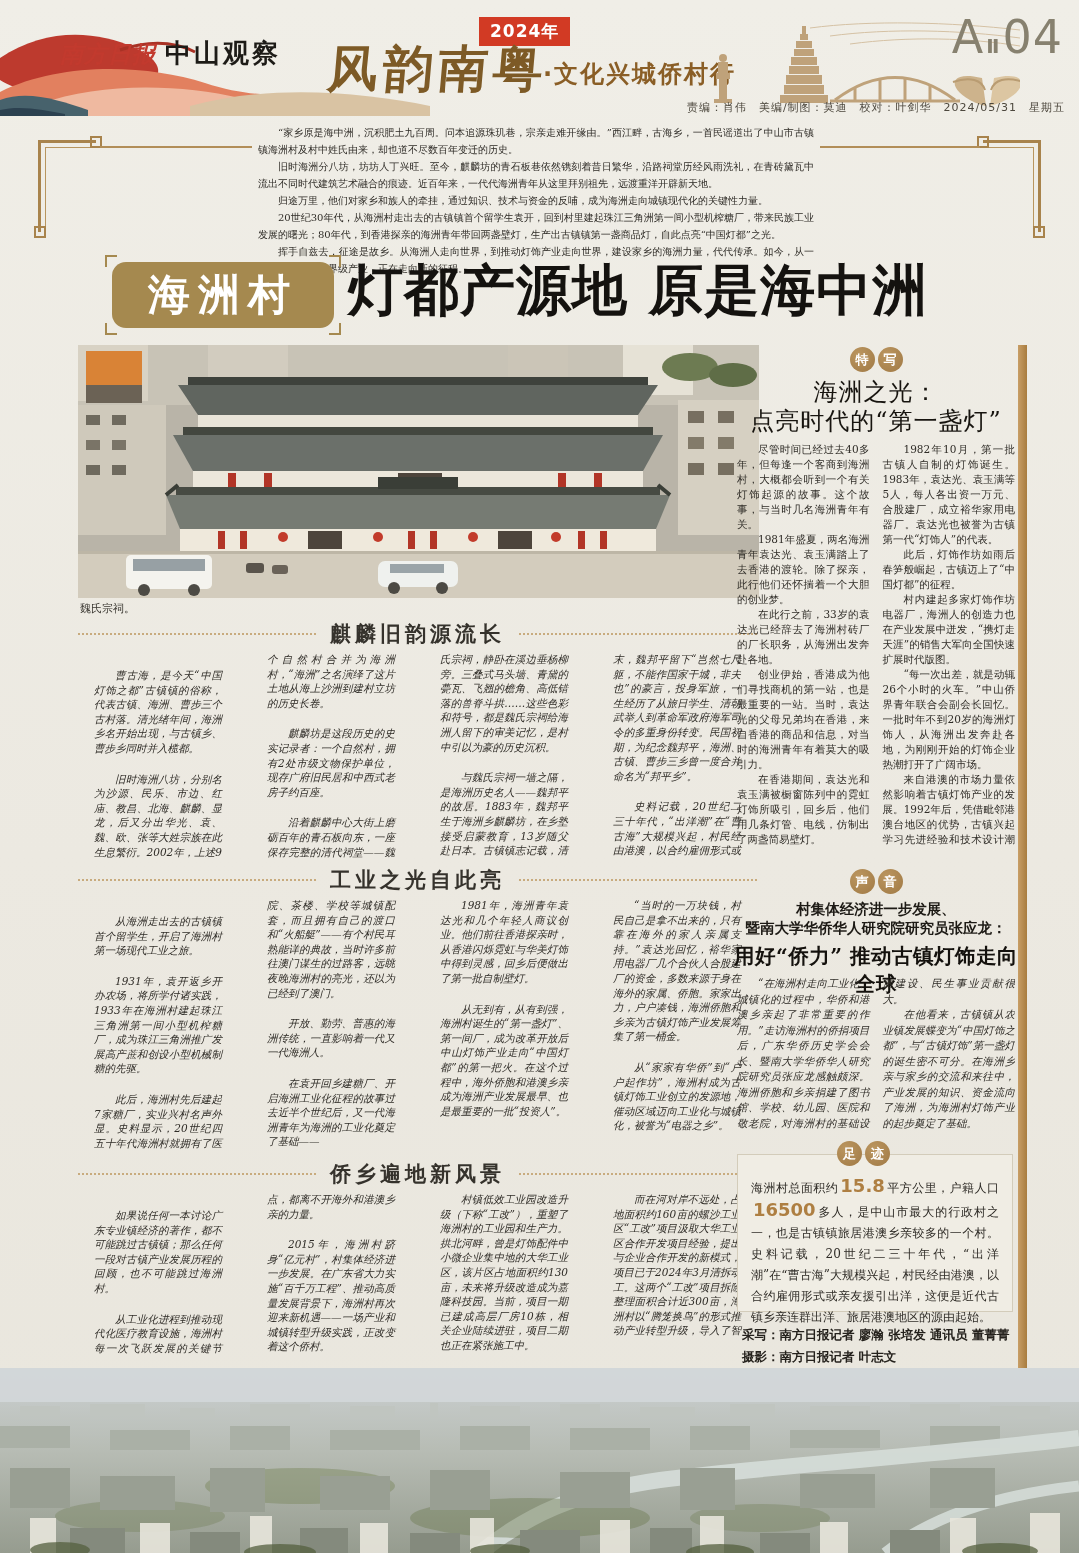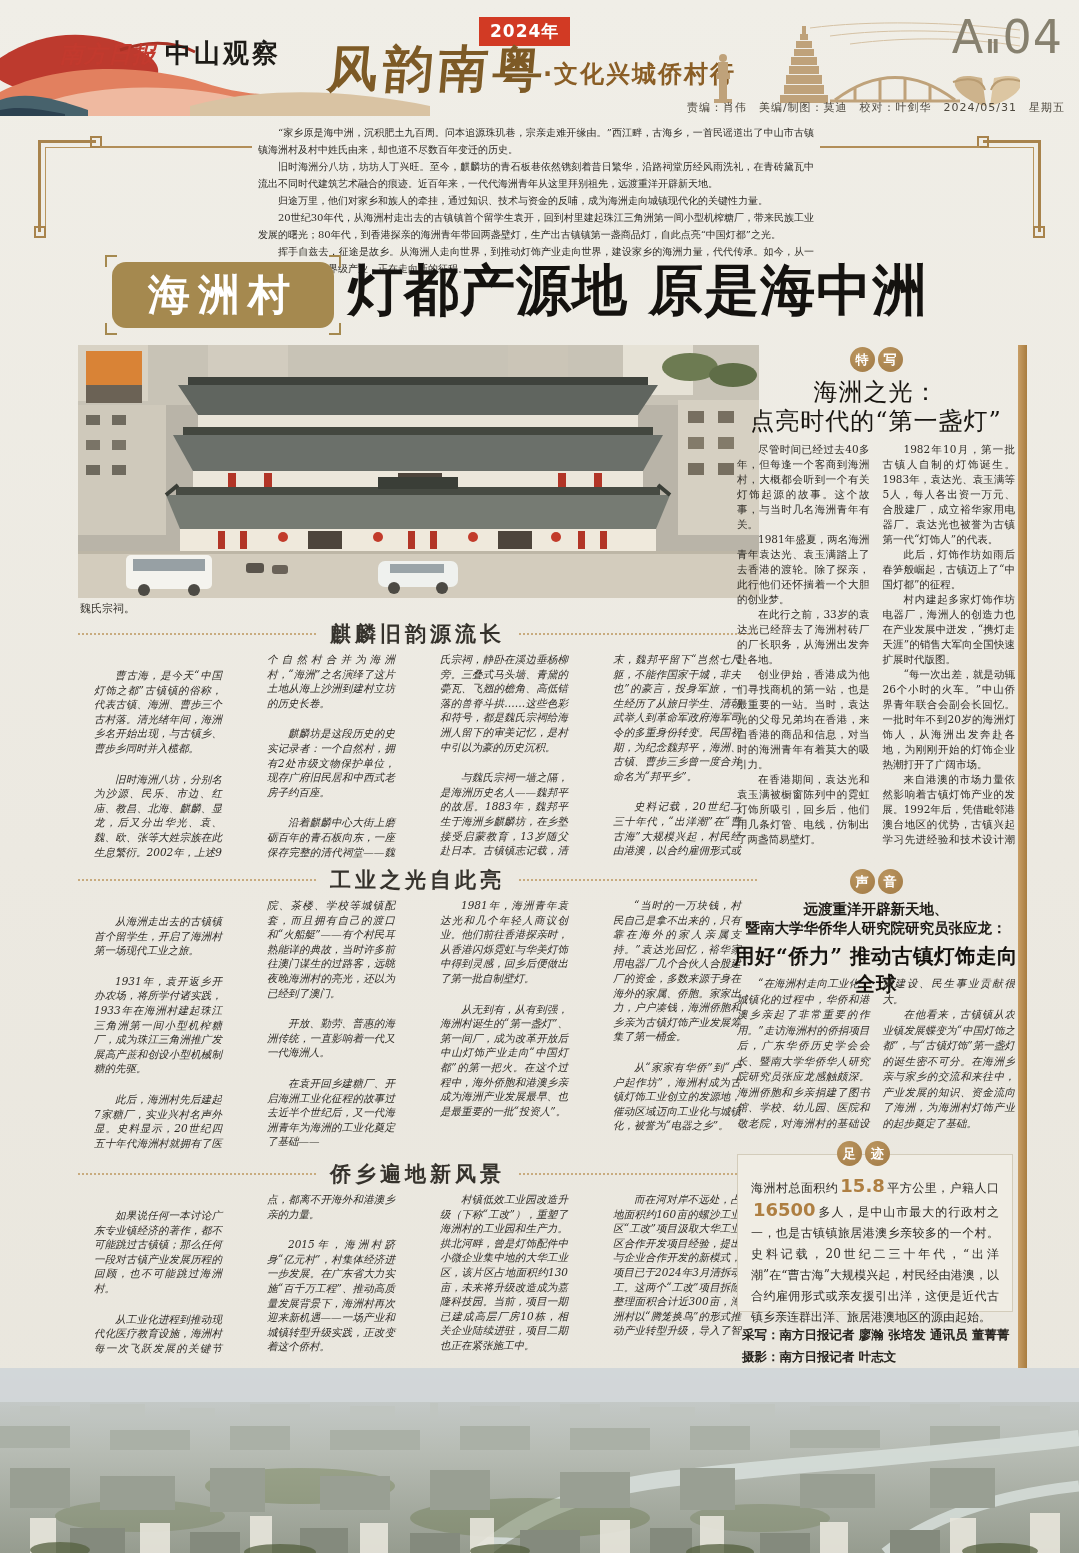--- a/index.html
+++ b/index.html
@@ -323,21 +323,21 @@
       <p>此后，灯饰作坊如雨后春笋般崛起，古镇迈上了“中国灯都”的征程。</p>
       <p>村内建起多家灯饰作坊电器厂，海洲人的创造力也在产业发展中迸发，“携灯走天涯”的销售大军向全国快速扩展时代版图。</p>
       <p>“每一次出差，就是动辄26个小时的火车。”中山侨界青年联合会副会长回忆。一批时年不到20岁的海洲灯饰人，从海洲出发奔赴各地，为刚刚开始的灯饰企业热潮打开了广阔市场。</p>
       <p>来自港澳的市场力量依然影响着古镇灯饰产业的发展。1992年后，凭借毗邻港澳台地区的优势，古镇兴起学习先进经验和技术设计潮流，灯饰产业驶上“快车道”。2002年古镇被评为“中国灯饰之都”后，又吸引大批外资进入古镇投资设厂。部分港澳台商把灯具生产厂和配套厂逐步移迁古镇，带动古镇灯饰业的快速发展。</p>
     </div>
 
   <div class="abs rail-badge" style="left:737px;top:869px;width:278px">
     <span class="badge-dot">声</span>
     <span class="badge-dot">音</span>
   </div>
-  <div class="abs voice-speaker" style="top:900px">远渡重洋开辟新天地、</div>
+  <div class="abs voice-speaker" style="top:900px">村集体经济进一步发展、</div>
   <div class="abs voice-speaker" style="top:919px">暨南大学华侨华人研究院研究员张应龙：</div>
   <div class="abs voice-title" style="top:942px">用好“侨力” 推动古镇灯饰走向全球</div>
   <div class="abs rail-body voice-body" style="top:976px;height:164px">
       <p>“在海洲村走向工业化、城镇化的过程中，华侨和港澳乡亲起了非常重要的作用。”走访海洲村的侨捐项目后，广东华侨历史学会会长、暨南大学华侨华人研究院研究员张应龙感触颇深。海洲侨胞和乡亲捐建了图书馆、学校、幼儿园、医院和敬老院，对海洲村的基础设施建设、民生事业贡献很大。</p>
       <p>在他看来，古镇镇从农业镇发展蝶变为“中国灯饰之都”，与“古镇灯饰”第一盏灯的诞生密不可分。在海洲乡亲与家乡的交流和来往中，产业发展的知识、资金流向了海洲，为海洲村灯饰产业的起步奠定了基础。</p>
     </div>
 
   <div class="abs foot-box">
     <div class="foot-text">
       <span>海洲村总面积约</span><span class="foot-num sans">15.8</span><span>平方公里，户籍人口</span><span class="foot-num sans">16500</span><span>多人，是中山市最大的行政村之一，也是古镇镇旅居港澳乡亲较多的一个村。史料记载，20世纪二三十年代，“出洋潮”在“曹古海”大规模兴起，村民经由港澳，以合约雇佣形式或亲友援引出洋，这便是近代古镇乡亲连群出洋、旅居港澳地区的源由起始。</span>

